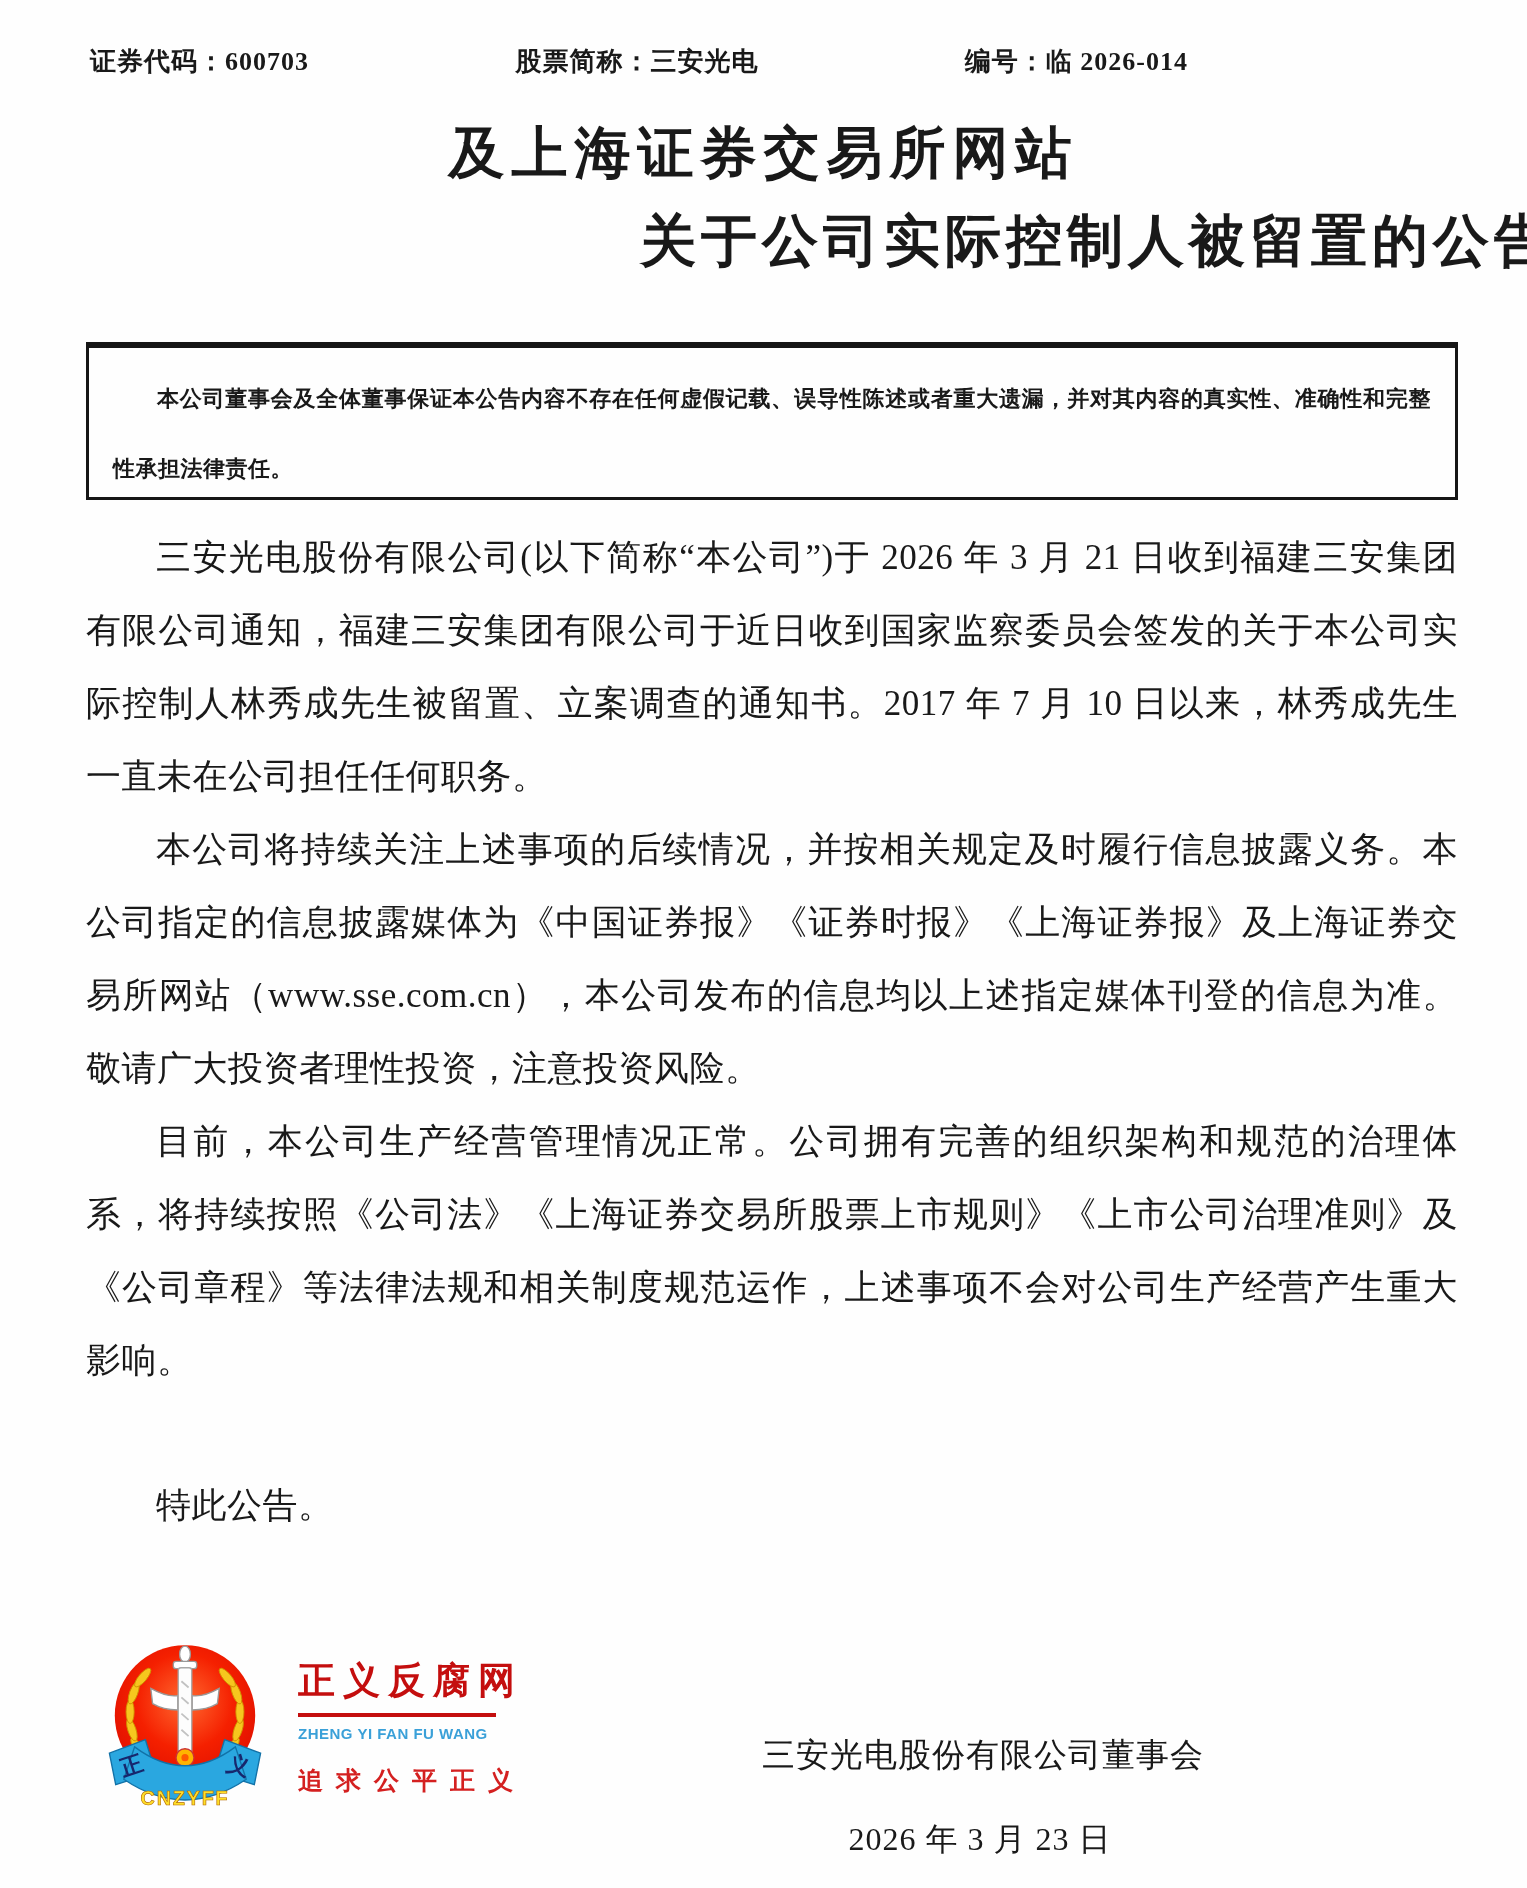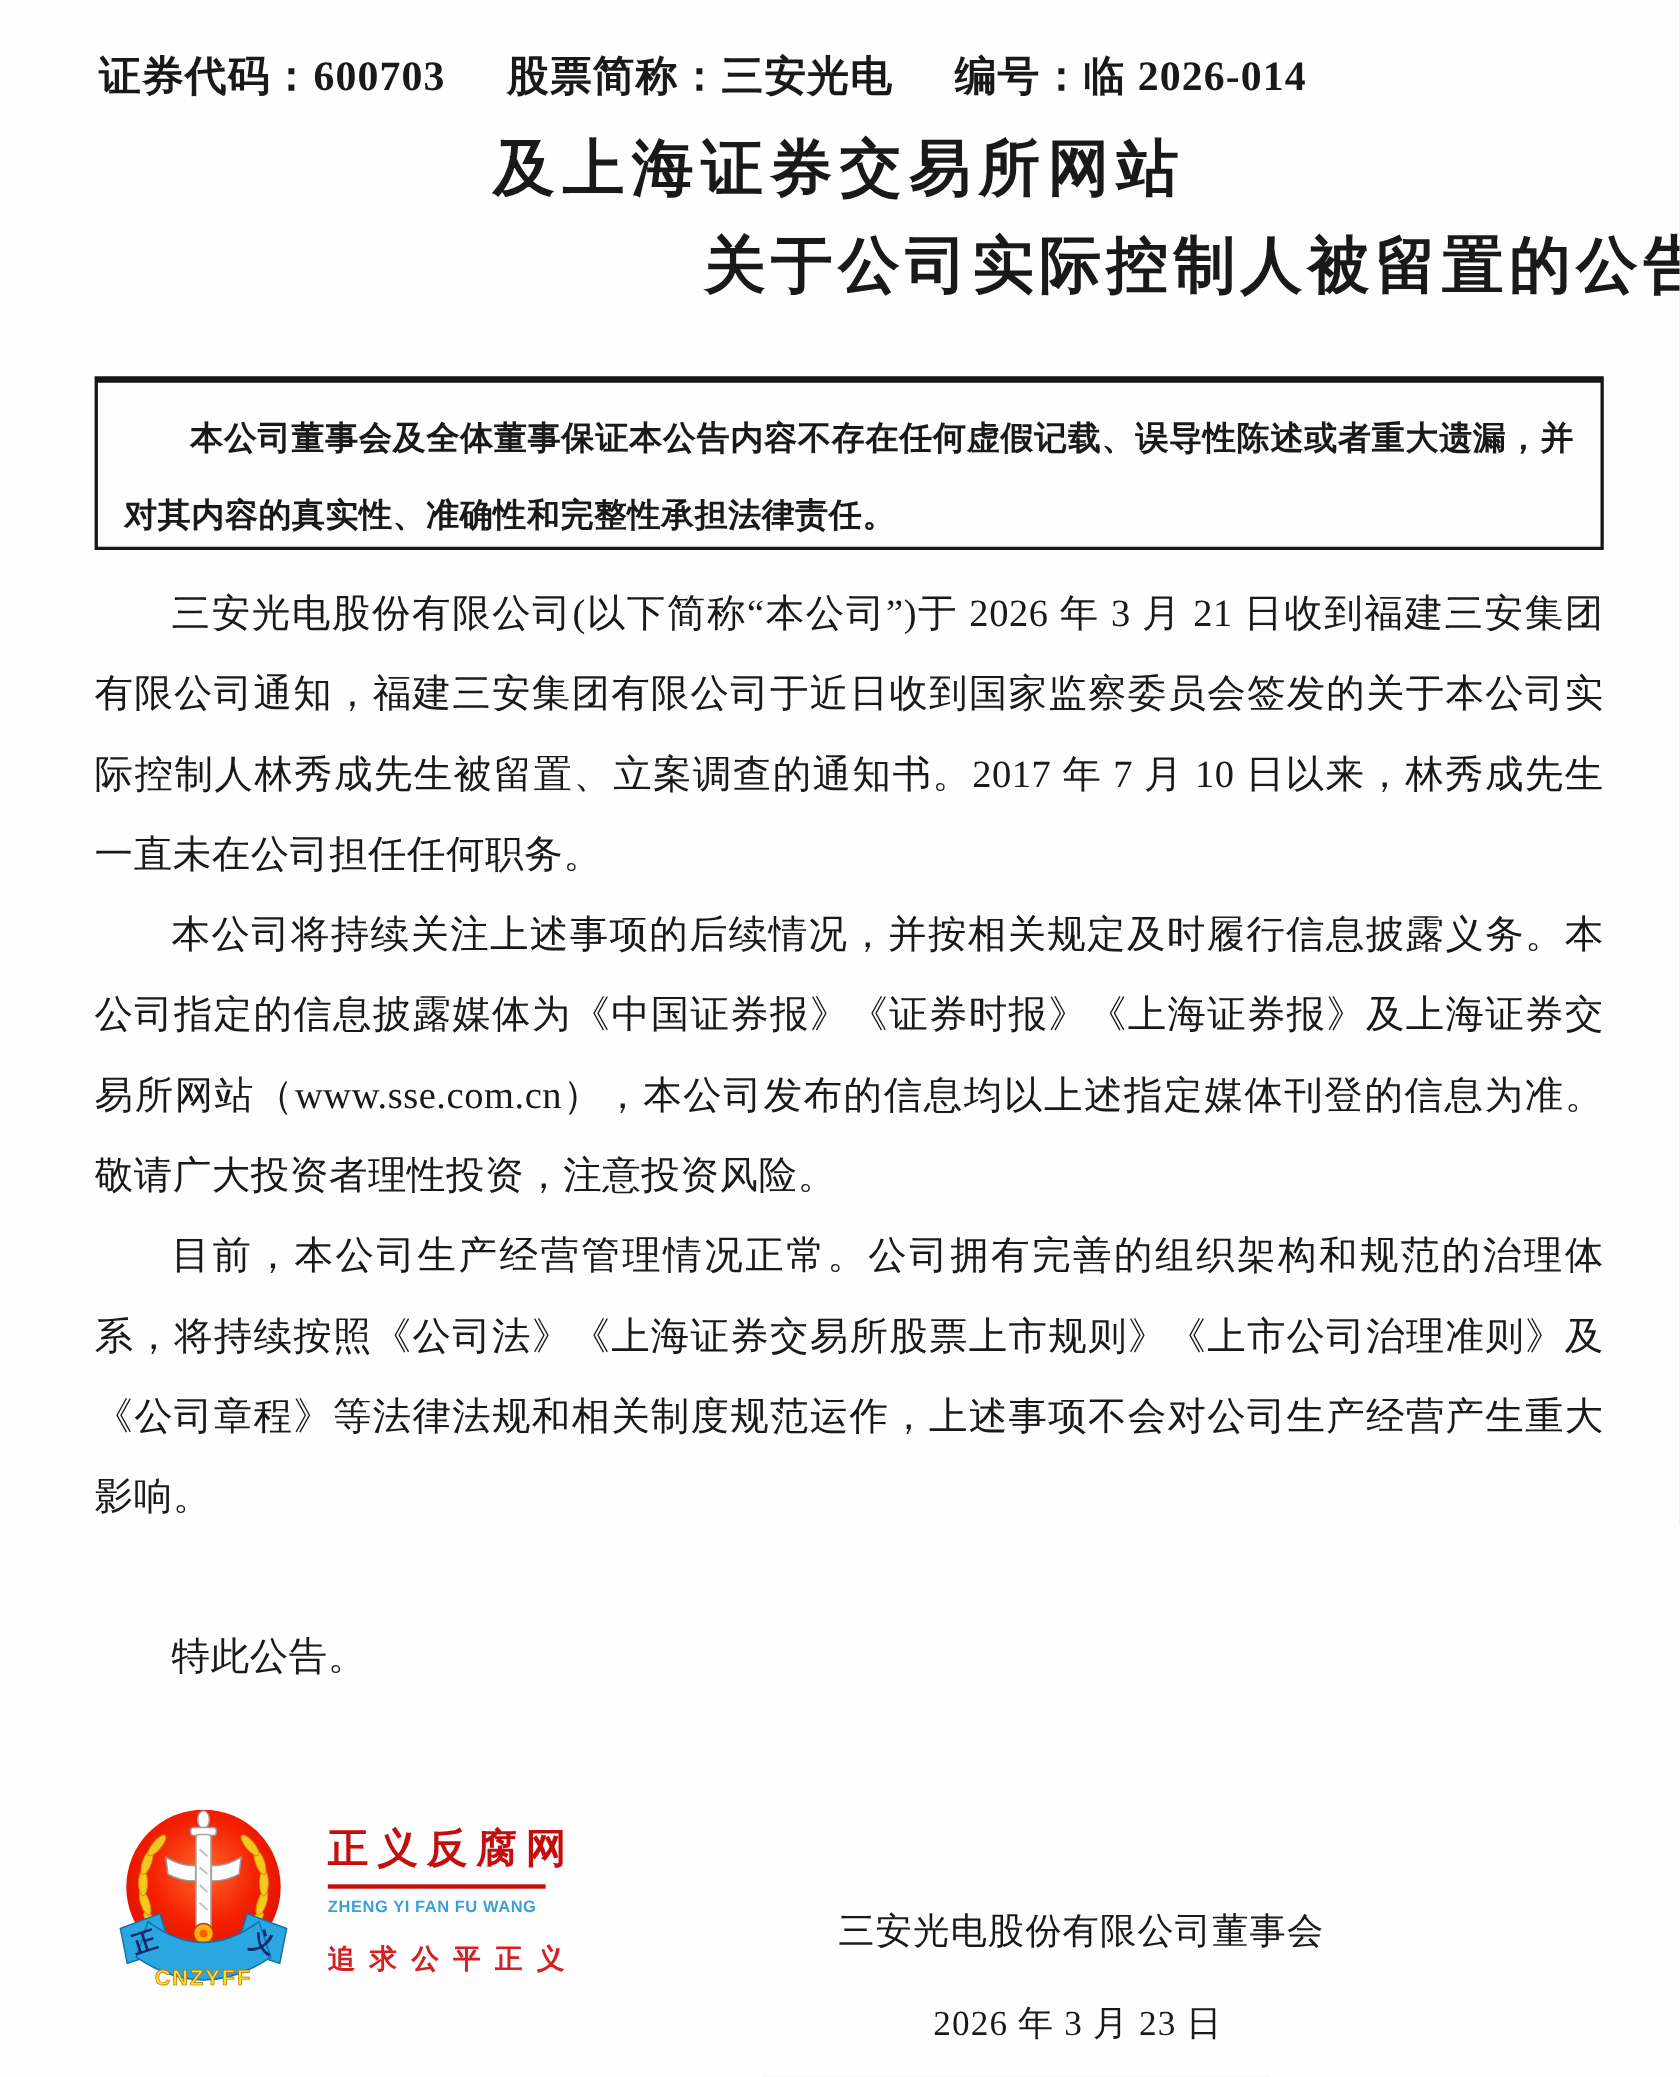--- a/index.html
+++ b/index.html
@@ -10,40 +10,40 @@
     margin:0 auto;
     background:#fefefe;
     color:#191919;
     font-family:"Liberation Serif","DejaVu Serif",serif;
     overflow:hidden;
   }
   
   .header-row {
     position:absolute; top:44px; left:90px; width:1098px;
     display:flex; justify-content:space-between;
-    font-size:38px; font-weight:bold; letter-spacing:1px;
+    font-size:26px; font-weight:bold; letter-spacing:1px;
     white-space:nowrap;
   }
   
   .doc-title {
     position:absolute; top:116px; left:0; width:100%;
     text-align:center; font-size:56px; font-weight:bold; letter-spacing:7px;
   }
   .doc-subtitle {
     position:absolute; top:204px; left:0; width:100%;
     text-align:right; font-size:56px; font-weight:bold; letter-spacing:5px;margin-left:28px;
   }
   
   .disclaimer-box {
     position:absolute; top:342px; left:86px; width:1372px; height:158px;
     border:3px solid #161616; border-top-width:6px;
     padding:16px 24px 0 24px;
   }
   .disclaimer-box p {
-    font-size:30px; font-weight:bold; line-height:70px;
+    font-size:22px; font-weight:bold; line-height:70px;
     text-indent:2em; text-align:justify; letter-spacing:0.5px;
   }
   
   .body-text {
     position:absolute; top:521px; left:86px; width:1372px;
   }
   .body-text p {
     font-size:35px; line-height:73px;
     text-indent:2em; text-align:justify; letter-spacing:0.5px;
   }

